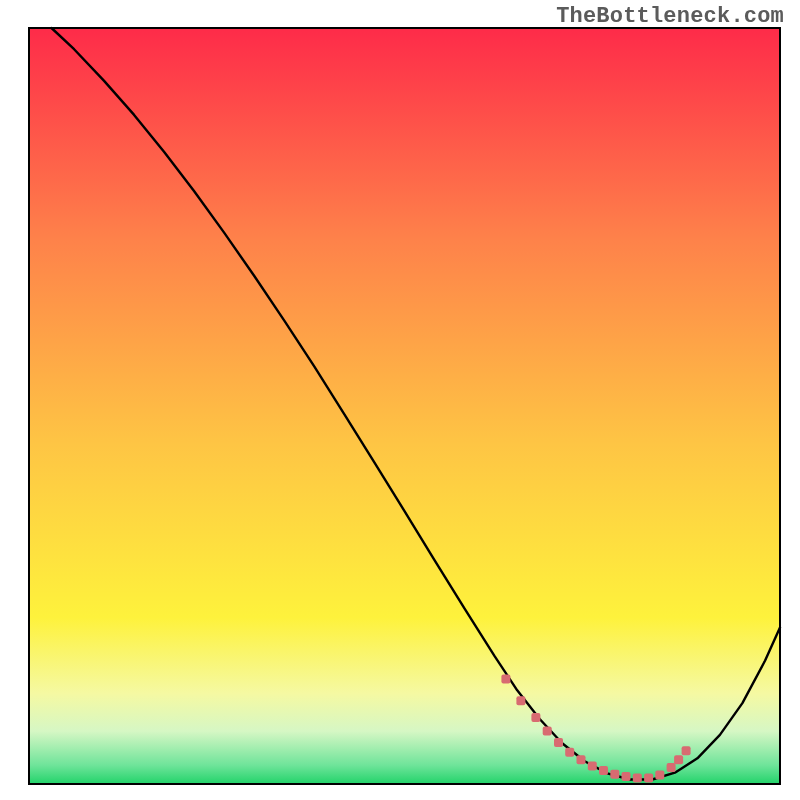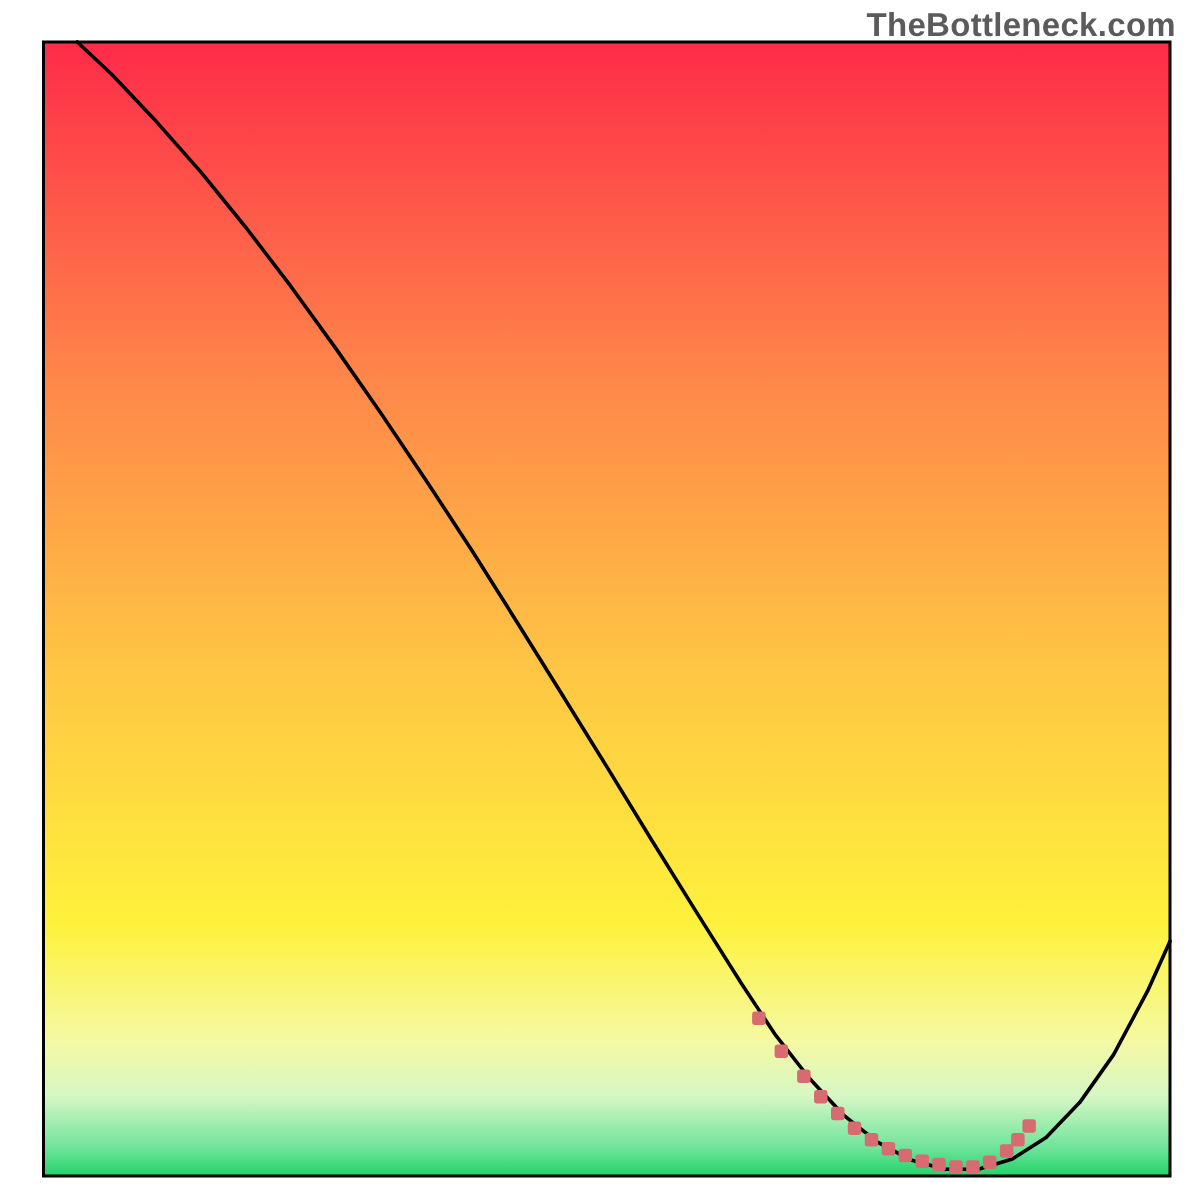--- a/index.html
+++ b/index.html
@@ -8,20 +8,21 @@
     width: 800px;
     height: 800px;
     overflow: hidden;
     background: #ffffff;
     font-family: Arial, Helvetica, sans-serif;
   }
   .stage {
     position: relative;
     width: 800px;
     height: 800px;
+    font-family: Liberation Mono, monospace;
   }
   .watermark {
     position: absolute;
     top: 4px;
     right: 16px;
     color: #5b5b5b;
     font-size: 22px;
     font-weight: 600;
     letter-spacing: 0.2px;
     z-index: 50;

